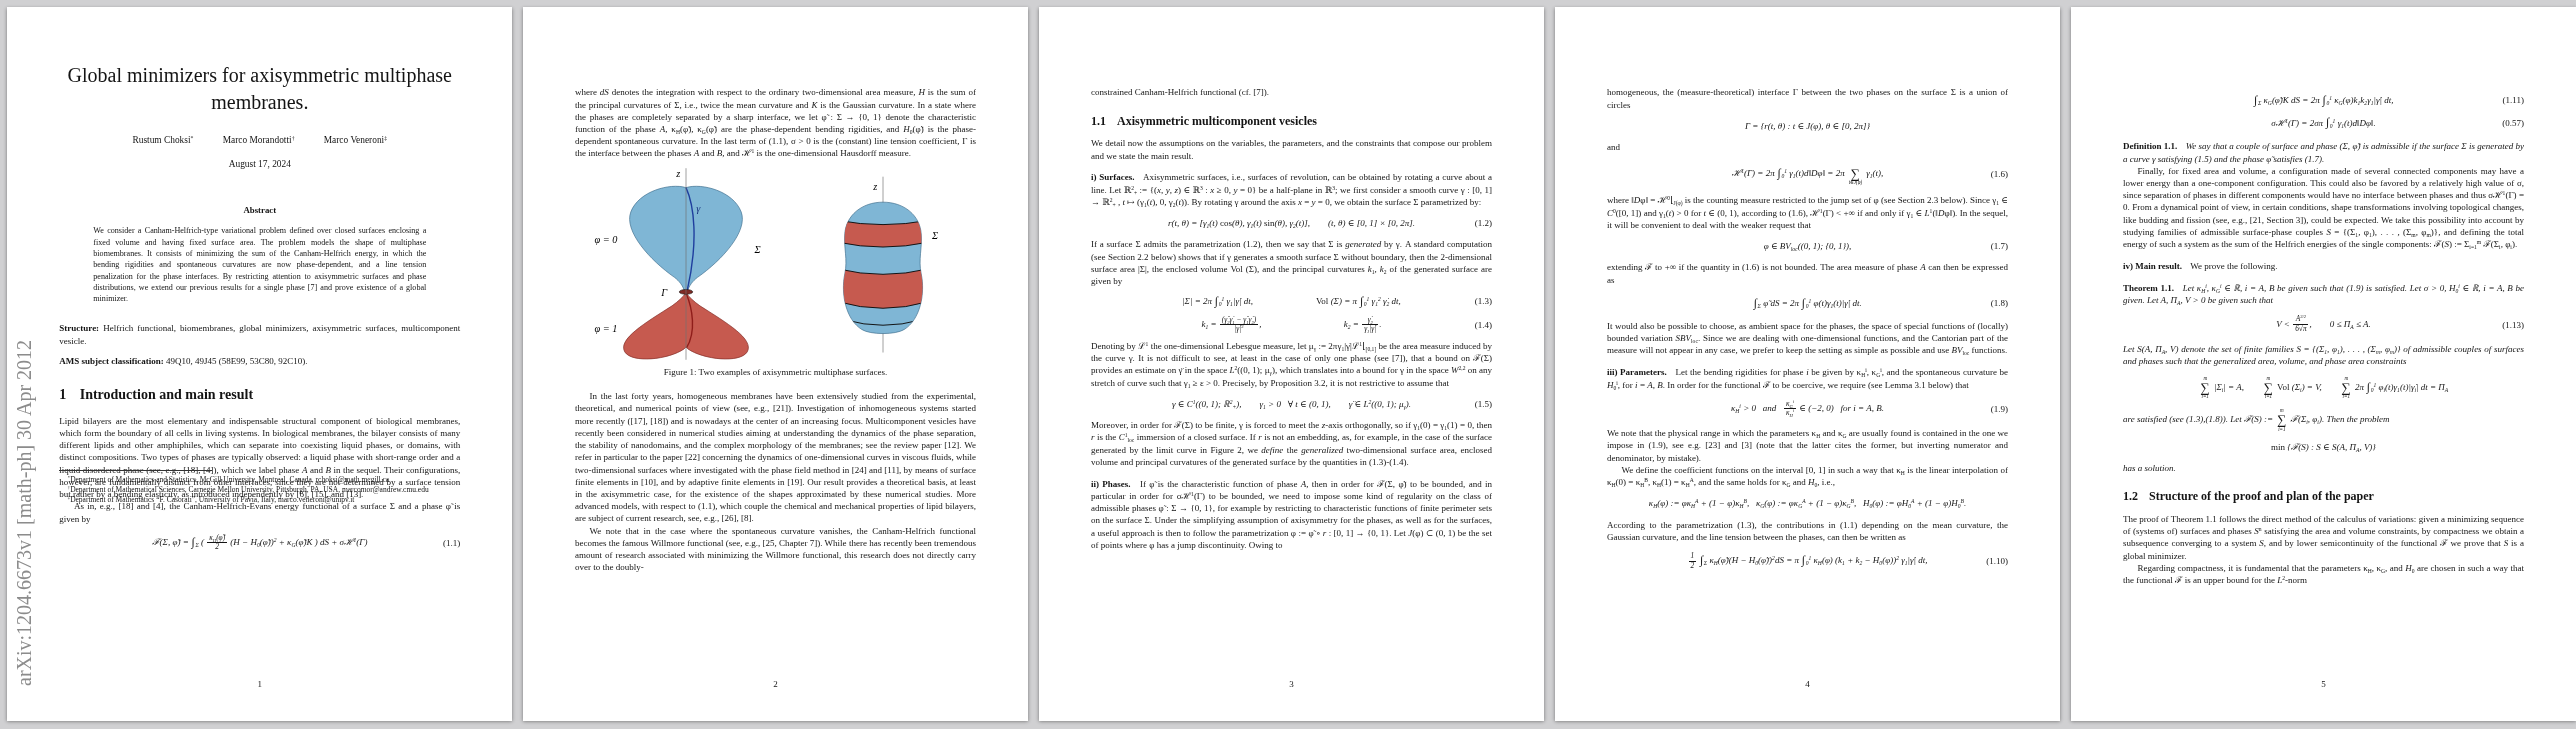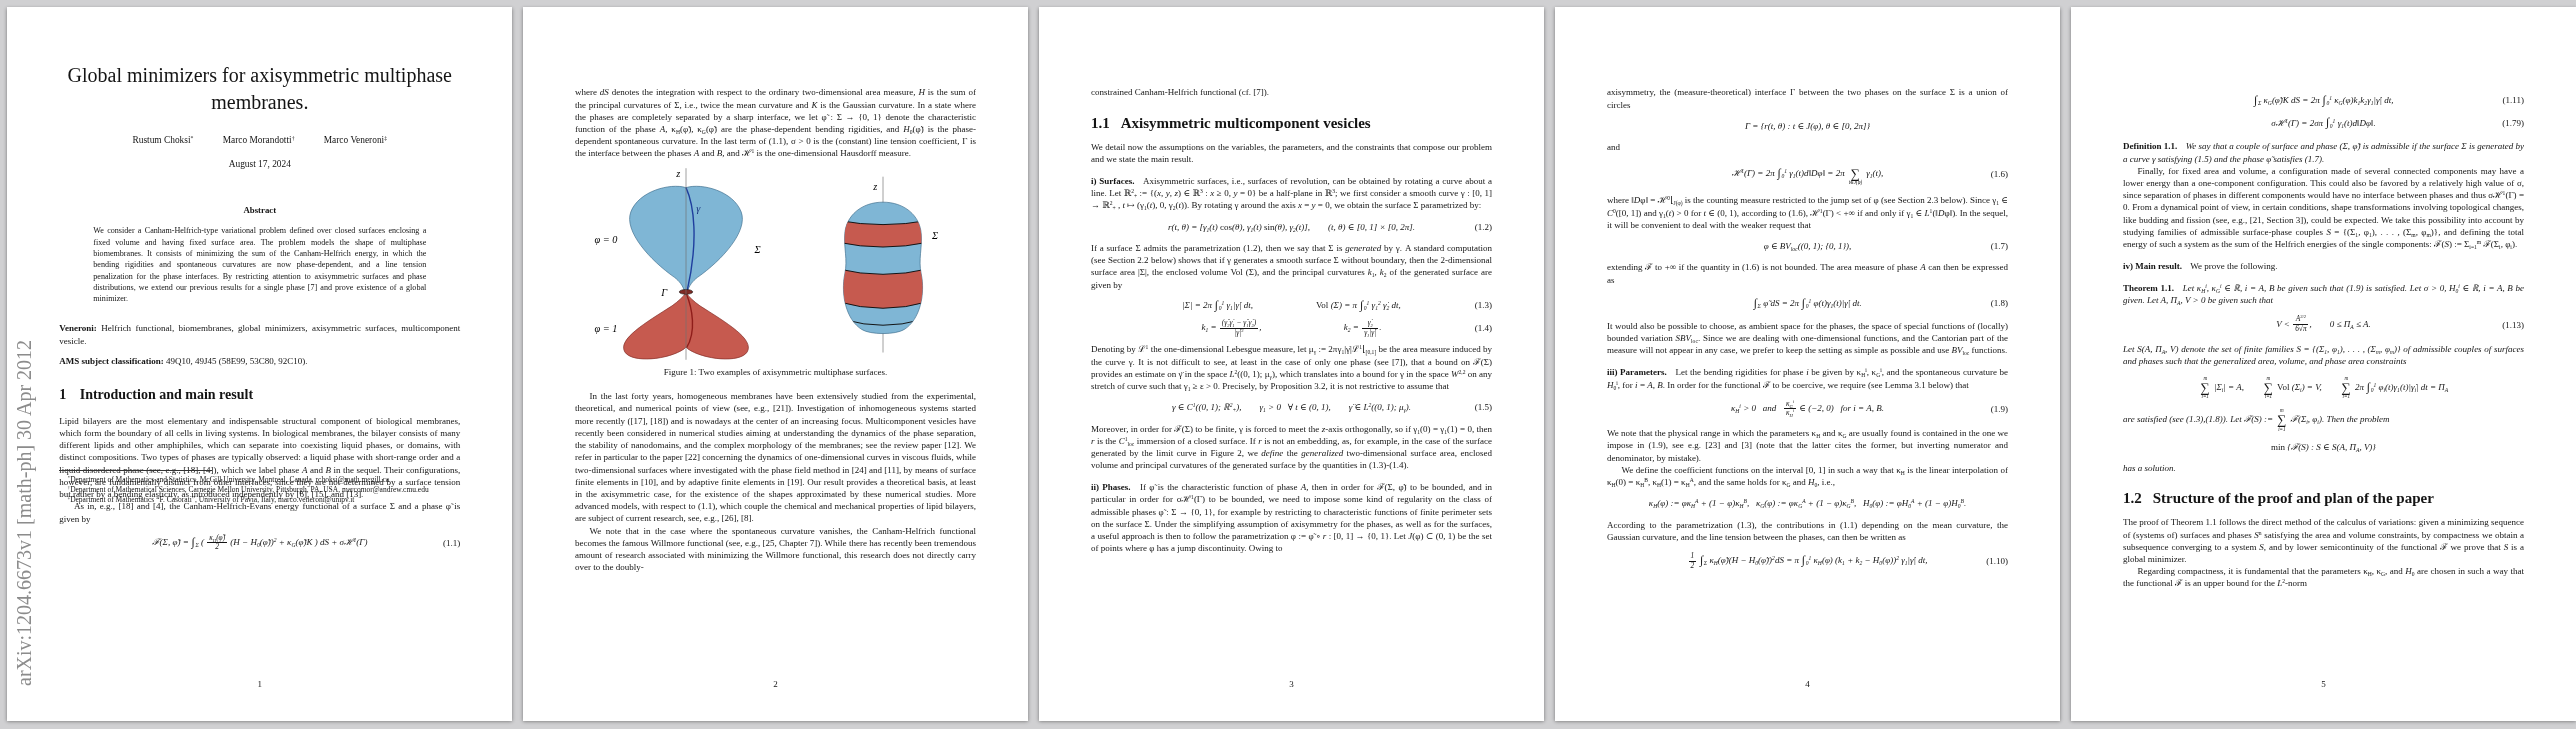--- a/index.html
+++ b/index.html
@@ -17,21 +17,21 @@
   .title{text-align:center;font-size:20px;margin-bottom:17px;}
   .authors{text-align:center;margin-bottom:12px;font-size:9.4px;}
   .author{margin:0 14.6px;white-space:nowrap;}
   .date{text-align:center;margin-bottom:34px;font-size:9.4px;}
   .abshead{text-align:center;font-weight:bold;font-size:8.8px;margin-bottom:8px;}
   .abstract{padding:0 34px;font-size:8.1px;line-height:1.4;margin-bottom:18px;}
   .meta{margin:8px 0;}
   .metalabel{font-weight:bold;}
   .sec{font-size:14px;font-weight:bold;margin:19.4px 0 12px;text-align:left;line-height:1.15;}
   .sec .secnum{margin-right:13.4px;}
-  .subsec{font-size:15px;font-weight:bold;margin:16px 0 9px;text-align:left;line-height:1.15;}
+  .subsec{font-size:12px;font-weight:bold;margin:16px 0 9px;text-align:left;line-height:1.15;}
   .subsec .secnum{margin-right:11px;}
   p.par{margin:0;text-indent:0;}
   p.par.ind{text-indent:14.6px;}
   p.runin{margin:9.7px 0 0 0;text-indent:0;}
   .rhead{font-weight:bold;margin-right:6px;margin-top:40px;}
   .it{font-style:italic;}
   .it em{font-style:normal;}
   em.mvar{font-style:italic;}
   .eq{position:relative;margin:9px 0;text-align:center;font-style:italic;text-indent:0;}
   .eq em{font-style:normal;}
@@ -65,21 +65,21 @@
 
 <div id="pdf-canvas" style="background: rgb(208, 208, 210); --mblue: #7fb6d5; --mred: #c65a4f;">
     <div class="page first" style="left: 7.3px;">
       <div class="stamp">arXiv:1204.6673v1  [math-ph]  30 Apr 2012</div>
       <div class="content">
         <div class="title">Global minimizers for axisymmetric multiphase membranes.</div>
         <div class="authors"><span class="author"><span>Rustum Choksi</span><sup>*</sup></span><span class="author"><span>Marco Morandotti</span><sup>†</sup></span><span class="author"><span>Marco Veneroni</span><sup>‡</sup></span></div>
         <div class="date">August 17, 2024</div>
         <div class="abshead">Abstract</div>
         <div class="abstract">We consider a Canham-Helfrich-type variational problem defined over closed surfaces enclosing a fixed volume and having fixed surface area. The problem models the shape of multiphase biomembranes. It consists of minimizing the sum of the Canham-Helfrich energy, in which the bending rigidities and spontaneous curvatures are now phase-dependent, and a line tension penalization for the phase interfaces. By restricting attention to axisymmetric surfaces and phase distributions, we extend our previous results for a single phase [7] and prove existence of a global minimizer.</div>
-        <div class="meta"><span class="metalabel">Veneroni:</span> <span>Helfrich functional, biomembranes, global minimizers, axisymmetric surfaces, multicomponent vesicle.</span></div>
+        <div class="meta"><span class="metalabel">Structure:</span> <span>Helfrich functional, biomembranes, global minimizers, axisymmetric surfaces, multicomponent vesicle.</span></div>
         <div class="meta"><span class="metalabel">AMS subject classification:</span> <span>49Q10, 49J45 (58E99, 53C80, 92C10).</span></div>
         <div class="sec"><span class="secnum">1</span><span class="sectext">Introduction and main result</span></div>
         <p class="par">Lipid bilayers are the most elementary and indispensable structural component of biological membranes, which form the boundary of all cells in living systems. In biological membranes, the bilayer consists of many different lipids and other amphiphiles, which can separate into coexisting liquid phases, or domains, with distinct compositions. Two types of phases are typically observed: a liquid phase with short-range order and a liquid disordered phase (see, e.g., [18], [4]), which we label phase <em class="mvar">A</em> and <em class="mvar">B</em> in the sequel. Their configurations, however, are fundamentally distinct from other interfaces, since they are not determined by a surface tension but rather by a bending elasticity, as introduced independently by [6], [15], and [13].</p>
         <p class="par ind">As in, e.g., [18] and [4], the Canham-Helfrich-Evans energy functional of a surface Σ and a phase φ̃ is given by</p>
         <div class="eq"><span class="eqbody">ℱ(Σ, φ̃) = <span class="ints">∫</span><sub>Σ</sub> ( <span class="frac">
               <span class="fr-n">κ<sub>H</sub>(φ̃)</span>
               <span class="fr-d">2</span>
             </span> (H − H<sub>0</sub>(φ̃))<sup>2</sup> + κ<sub>G</sub>(φ̃)K ) dS + σℋ<sup>1</sup>(Γ)</span><span class="eqnum">(1.1)</span></div>
         <div class="footnotes">
           <div class="fnrule"></div>
@@ -169,21 +169,21 @@
         </div>
         <p class="par">Denoting by ℒ<sup>1</sup> the one-dimensional Lebesgue measure, let μ<sub>γ</sub> := 2πγ<sub>1</sub>|γ̇|ℒ<sup>1</sup>⌊<sub>[0,1]</sub> be the area measure induced by the curve γ. It is not difficult to see, at least in the case of only one phase (see [7]), that a bound on ℱ(Σ) provides an estimate on γ̈ in the space <em class="mvar">L</em><sup>2</sup>((0, 1); μ<sub>γ</sub>), which translates into a bound for γ in the space <em class="mvar">W</em><sup>2,2</sup> on any stretch of curve such that γ<sub>1</sub> ≥ ε &gt; 0. Precisely, by Proposition 3.2, it is not restrictive to assume that</p>
         <div class="eq"><span class="eqbody">γ ∈ C<sup>1</sup>((0, 1); ℝ<sup>2</sup><sub>+</sub>),  γ<sub>1</sub> &gt; 0  ∀ t ∈ (0, 1),  γ̈ ∈ L<sup>2</sup>((0, 1); μ<sub>γ</sub>).</span><span class="eqnum">(1.5)</span></div>
         <p class="par">Moreover, in order for ℱ(Σ) to be finite, γ is forced to meet the <em class="mvar">z</em>-axis orthogonally, so if γ<sub>1</sub>(0) = γ<sub>1</sub>(1) = 0, then <em class="mvar">r</em> is the <em class="mvar">C</em><sup>1</sup><sub>loc</sub> immersion of a closed surface. If <em class="mvar">r</em> is not an embedding, as, for example, in the case of the surface generated by the limit curve in Figure 2, we <em class="mvar">define</em> the <em class="mvar">generalized</em> two-dimensional surface area, enclosed volume and principal curvatures of the generated surface by the quantities in (1.3)-(1.4).</p>
         <p class="par runin"><span class="rhead">ii) Phases.</span> <span>If φ̃ is the characteristic function of phase <em class="mvar">A</em>, then in order for ℱ(Σ, φ̃) to be bounded, and in particular in order for σℋ<sup>1</sup>(Γ) to be bounded, we need to impose some kind of regularity on the class of admissible phases φ̃ : Σ → {0, 1}, for example by restricting to characteristic functions of finite perimeter sets on the surface Σ. Under the simplifying assumption of axisymmetry for the phases, as well as for the surfaces, a useful approach is then to follow the parametrization φ := φ̃ ∘ <em class="mvar">r</em> : [0, 1] → {0, 1}. Let <em class="mvar">J</em>(φ) ⊂ (0, 1) be the set of points where φ has a jump discontinuity. Owing to</span></p>
       </div>
       <div class="pagenum">3</div>
     </div>
     <div class="page" style="left: 1555px;">
       <div class="content">
-        <p class="par">axisymmetry, the (measure-theoretical) interface Γ between the two phases on the surface Σ is a union of circles</p>
+        <p class="par">homogeneous, the (measure-theoretical) interface Γ between the two phases on the surface Σ is a union of circles</p>
         <div class="eq"><span class="eqbody">Γ = {r(t, θ) : t ∈ J(φ), θ ∈ [0, 2π]}</span></div>
         <p class="par">and</p>
         <div class="eq"><span class="eqbody">ℋ<sup>1</sup>(Γ) = 2π <span class="ints">∫</span><sub>0</sub><sup>1</sup> γ<sub>1</sub>(t)d‖Dφ‖ = 2π <span class="bigop">
               <span class="lt">&nbsp;</span>
               <span class="os">∑</span>
               <span class="lb">t∈J(φ)</span>
             </span> γ<sub>1</sub>(t),</span><span class="eqnum">(1.6)</span></div>
         <p class="par">where ‖<em class="mvar">D</em>φ‖ = ℋ<sup>0</sup>⌊<sub>J(φ)</sub> is the counting measure restricted to the jump set of φ (see Section 2.3 below). Since γ<sub>1</sub> ∈ <em class="mvar">C</em><sup>0</sup>([0, 1]) and γ<sub>1</sub>(<em class="mvar">t</em>) &gt; 0 for <em class="mvar">t</em> ∈ (0, 1), according to (1.6), ℋ<sup>1</sup>(Γ) &lt; +∞ if and only if γ<sub>1</sub> ∈ <em class="mvar">L</em><sup>1</sup>(‖<em class="mvar">D</em>φ‖). In the sequel, it will be convenient to deal with the weaker request that</p>
         <div class="eq"><span class="eqbody">φ ∈ BV<sub>loc</sub>((0, 1); {0, 1}),</span><span class="eqnum">(1.7)</span></div>
         <p class="par">extending ℱ to +∞ if the quantity in (1.6) is not bounded. The area measure of phase <em class="mvar">A</em> can then be expressed as</p>
@@ -202,21 +202,21 @@
               <span class="fr-n">1</span>
               <span class="fr-d">2</span>
             </span> <span class="ints">∫</span><sub>Σ</sub> κ<sub>H</sub>(φ̃)(H − H<sub>0</sub>(φ̃))<sup>2</sup>dS = π <span class="ints">∫</span><sub>0</sub><sup>1</sup> κ<sub>H</sub>(φ) (k<sub>1</sub> + k<sub>2</sub> − H<sub>0</sub>(φ))<sup>2</sup> γ<sub>1</sub>|γ̇| dt,</span><span class="eqnum">(1.10)</span></div>
       </div>
       <div class="pagenum">4</div>
     </div>
     <div class="page" style="left: 2071px;">
       <div class="content">
         <div class="eqstack">
           <div class="eq"><span class="eqbody"><span class="ints">∫</span><sub>Σ</sub> κ<sub>G</sub>(φ̃)K dS = 2π <span class="ints">∫</span><sub>0</sub><sup>1</sup> κ<sub>G</sub>(φ)k<sub>1</sub>k<sub>2</sub>γ<sub>1</sub>|γ̇| dt,</span><span class="eqnum">(1.11)</span></div>
-          <div class="eq"><span class="eqbody">σℋ<sup>1</sup>(Γ) = 2σπ <span class="ints">∫</span><sub>0</sub><sup>1</sup> γ<sub>1</sub>(t)d‖Dφ‖.</span><span class="eqnum">(1.79)</span></div>
+          <div class="eq"><span class="eqbody">σℋ<sup>1</sup>(Γ) = 2σπ <span class="ints">∫</span><sub>0</sub><sup>1</sup> γ<sub>1</sub>(t)d‖Dφ‖.</span><span class="eqnum">(0.57)</span></div>
         </div>
         <p class="par runin"><span class="rhead">Definition 1.1.</span> <span class="it">We say that a couple of surface and phase (Σ, φ̃) is <em class="mvar">admissible</em> if the surface Σ is generated by a curve γ satisfying (1.5) and the phase φ̃ satisfies (1.7).</span></p>
         <p class="par ind">Finally, for fixed area and volume, a configuration made of several connected components may have a lower energy than a one-component configuration. This could also be favored by a relatively high value of σ, since separation of phases in different components would have no interface between phases and thus σℋ<sup>1</sup>(Γ) = 0. From a dynamical point of view, in certain conditions, shape transformations involving topological changes, like budding and fission (see, e.g., [21, Section 3]), could be expected. We take this possibility into account by studying families of admissible surface-phase couples <em class="mvar">S</em> = {(Σ<sub>1</sub>, φ<sub>1</sub>), . . . , (Σ<sub>m</sub>, φ<sub>m</sub>)}, and defining the total energy of such a system as the sum of the Helfrich energies of the single components: ℱ(<em class="mvar">S</em>) := Σ<sub>i=1</sub><sup>m</sup> ℱ(Σ<sub>i</sub>, φ<sub>i</sub>).</p>
         <p class="par runin"><span class="rhead">iv) Main result.</span> <span>We prove the following.</span></p>
         <p class="par runin"><span class="rhead">Theorem 1.1.</span> <span class="it">Let κ<sub>H</sub><sup>i</sup>, κ<sub>G</sub><sup>i</sup> ∈ ℝ, i = A, B be given such that (1.9) is satisfied. Let σ &gt; 0, H<sub>0</sub><sup>i</sup> ∈ ℝ, i = A, B be given. Let A, Π<sub>A</sub>, V &gt; 0 be given such that</span></p>
         <div class="eq"><span class="eqbody">V &lt; <span class="frac">
               <span class="fr-n">A<sup>3/2</sup></span>
               <span class="fr-d">6√π</span>
             </span>,  0 ≤ Π<sub>A</sub> ≤ A.</span><span class="eqnum">(1.13)</span></div>
         <p class="par it">Let S(A, Π<sub>A</sub>, V) denote the set of finite families S = {(Σ<sub>1</sub>, φ<sub>1</sub>), . . . , (Σ<sub>m</sub>, φ<sub>m</sub>)} of admissible couples of surfaces and phases such that the <em class="mvar">generalized</em> area, volume, and phase area constraints</p>

